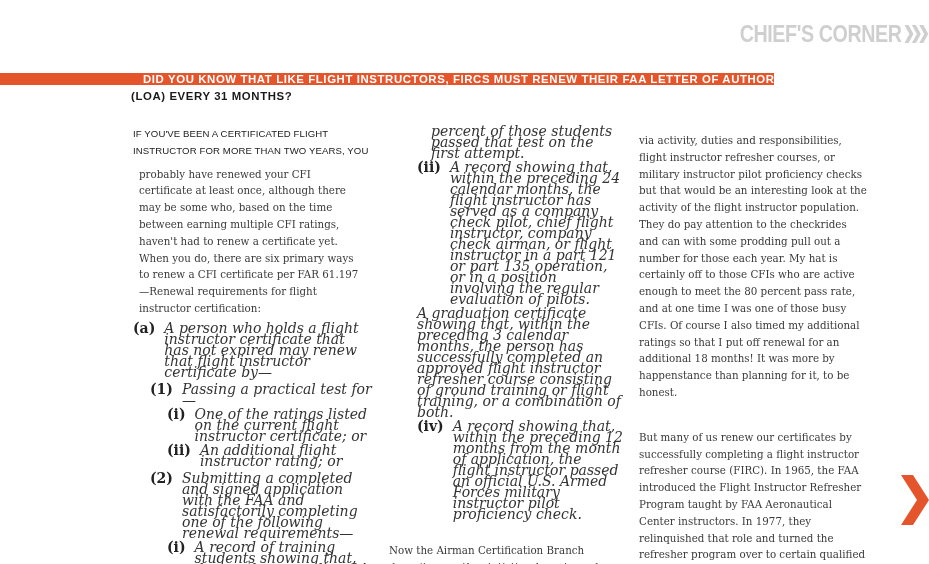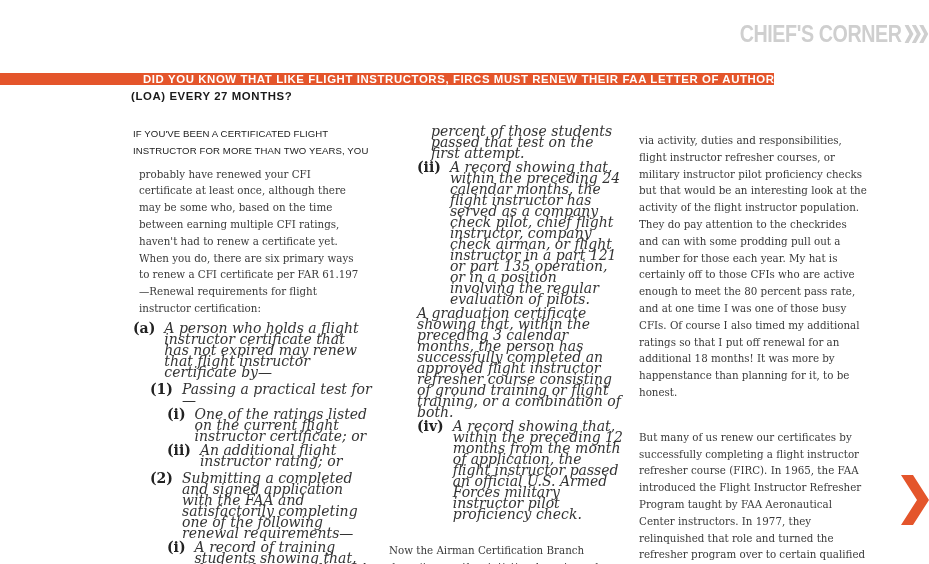--- a/index.html
+++ b/index.html
@@ -67,21 +67,21 @@
     <svg width="30" height="22" viewBox="0 0 30 22">
       <polygon points="0,2 5,2 11,11 5,20 0,20 6,11" fill="#cfcfcf"></polygon>
       <polygon points="9,2 14,2 20,11 14,20 9,20 15,11" fill="#cfcfcf"></polygon>
       <polygon points="18,2 23,2 29,11 23,20 18,20 24,11" fill="#cfcfcf"></polygon>
     </svg>
   </span>
 </div>
 
 <div class="callout-bar"></div>
 <div class="callout-line1">DID YOU KNOW THAT LIKE FLIGHT INSTRUCTORS, FIRCS MUST RENEW THEIR FAA LETTER OF AUTHORIZATION</div>
-<div class="callout-line2">(LOA) EVERY 27 MONTHS?</div>
+<div class="callout-line2">(LOA) EVERY 31 MONTHS?</div>
 
 <div class="col col1">
   <div class="lead">
     <div>IF YOU'VE BEEN A CERTIFICATED FLIGHT</div>
     <div>INSTRUCTOR FOR MORE THAN TWO YEARS, YOU</div>
   </div>
   <p class="p">probably have renewed your CFI certificate at least once, although there may be some who, based on the time between earning multiple CFI ratings, haven't had to renew a certificate yet. When you do, there are six primary ways to renew a CFI certificate per FAR 61.197—Renewal requirements for flight instructor certification:</p>
 
   <div class="reg">
     <div class="item lvl-a">

